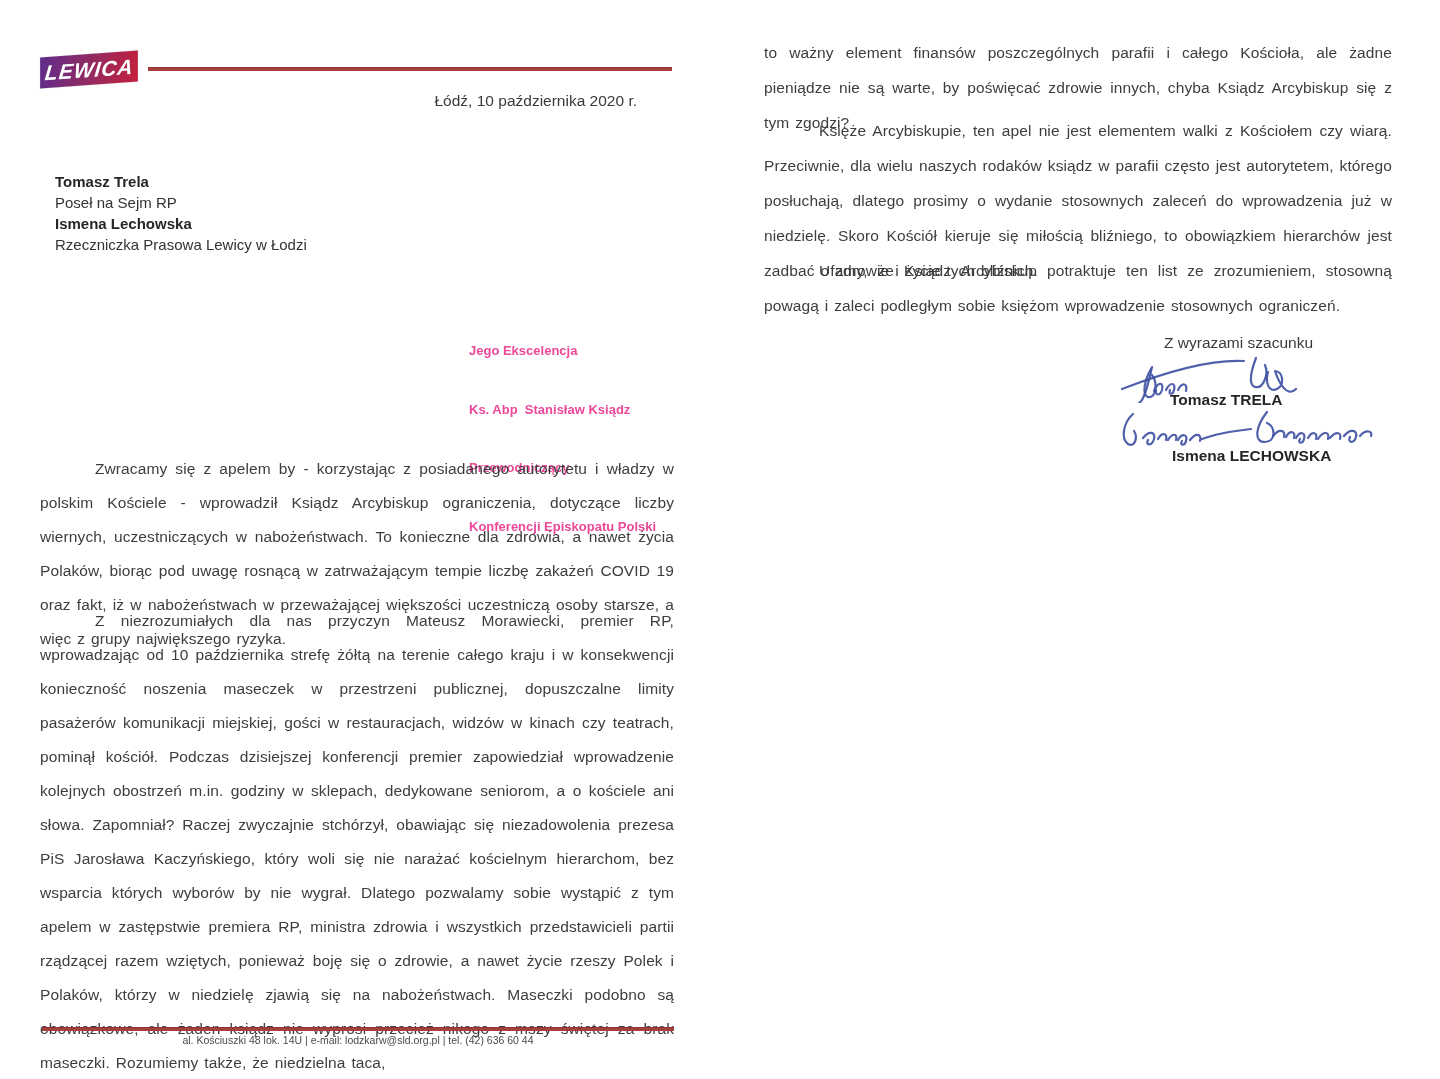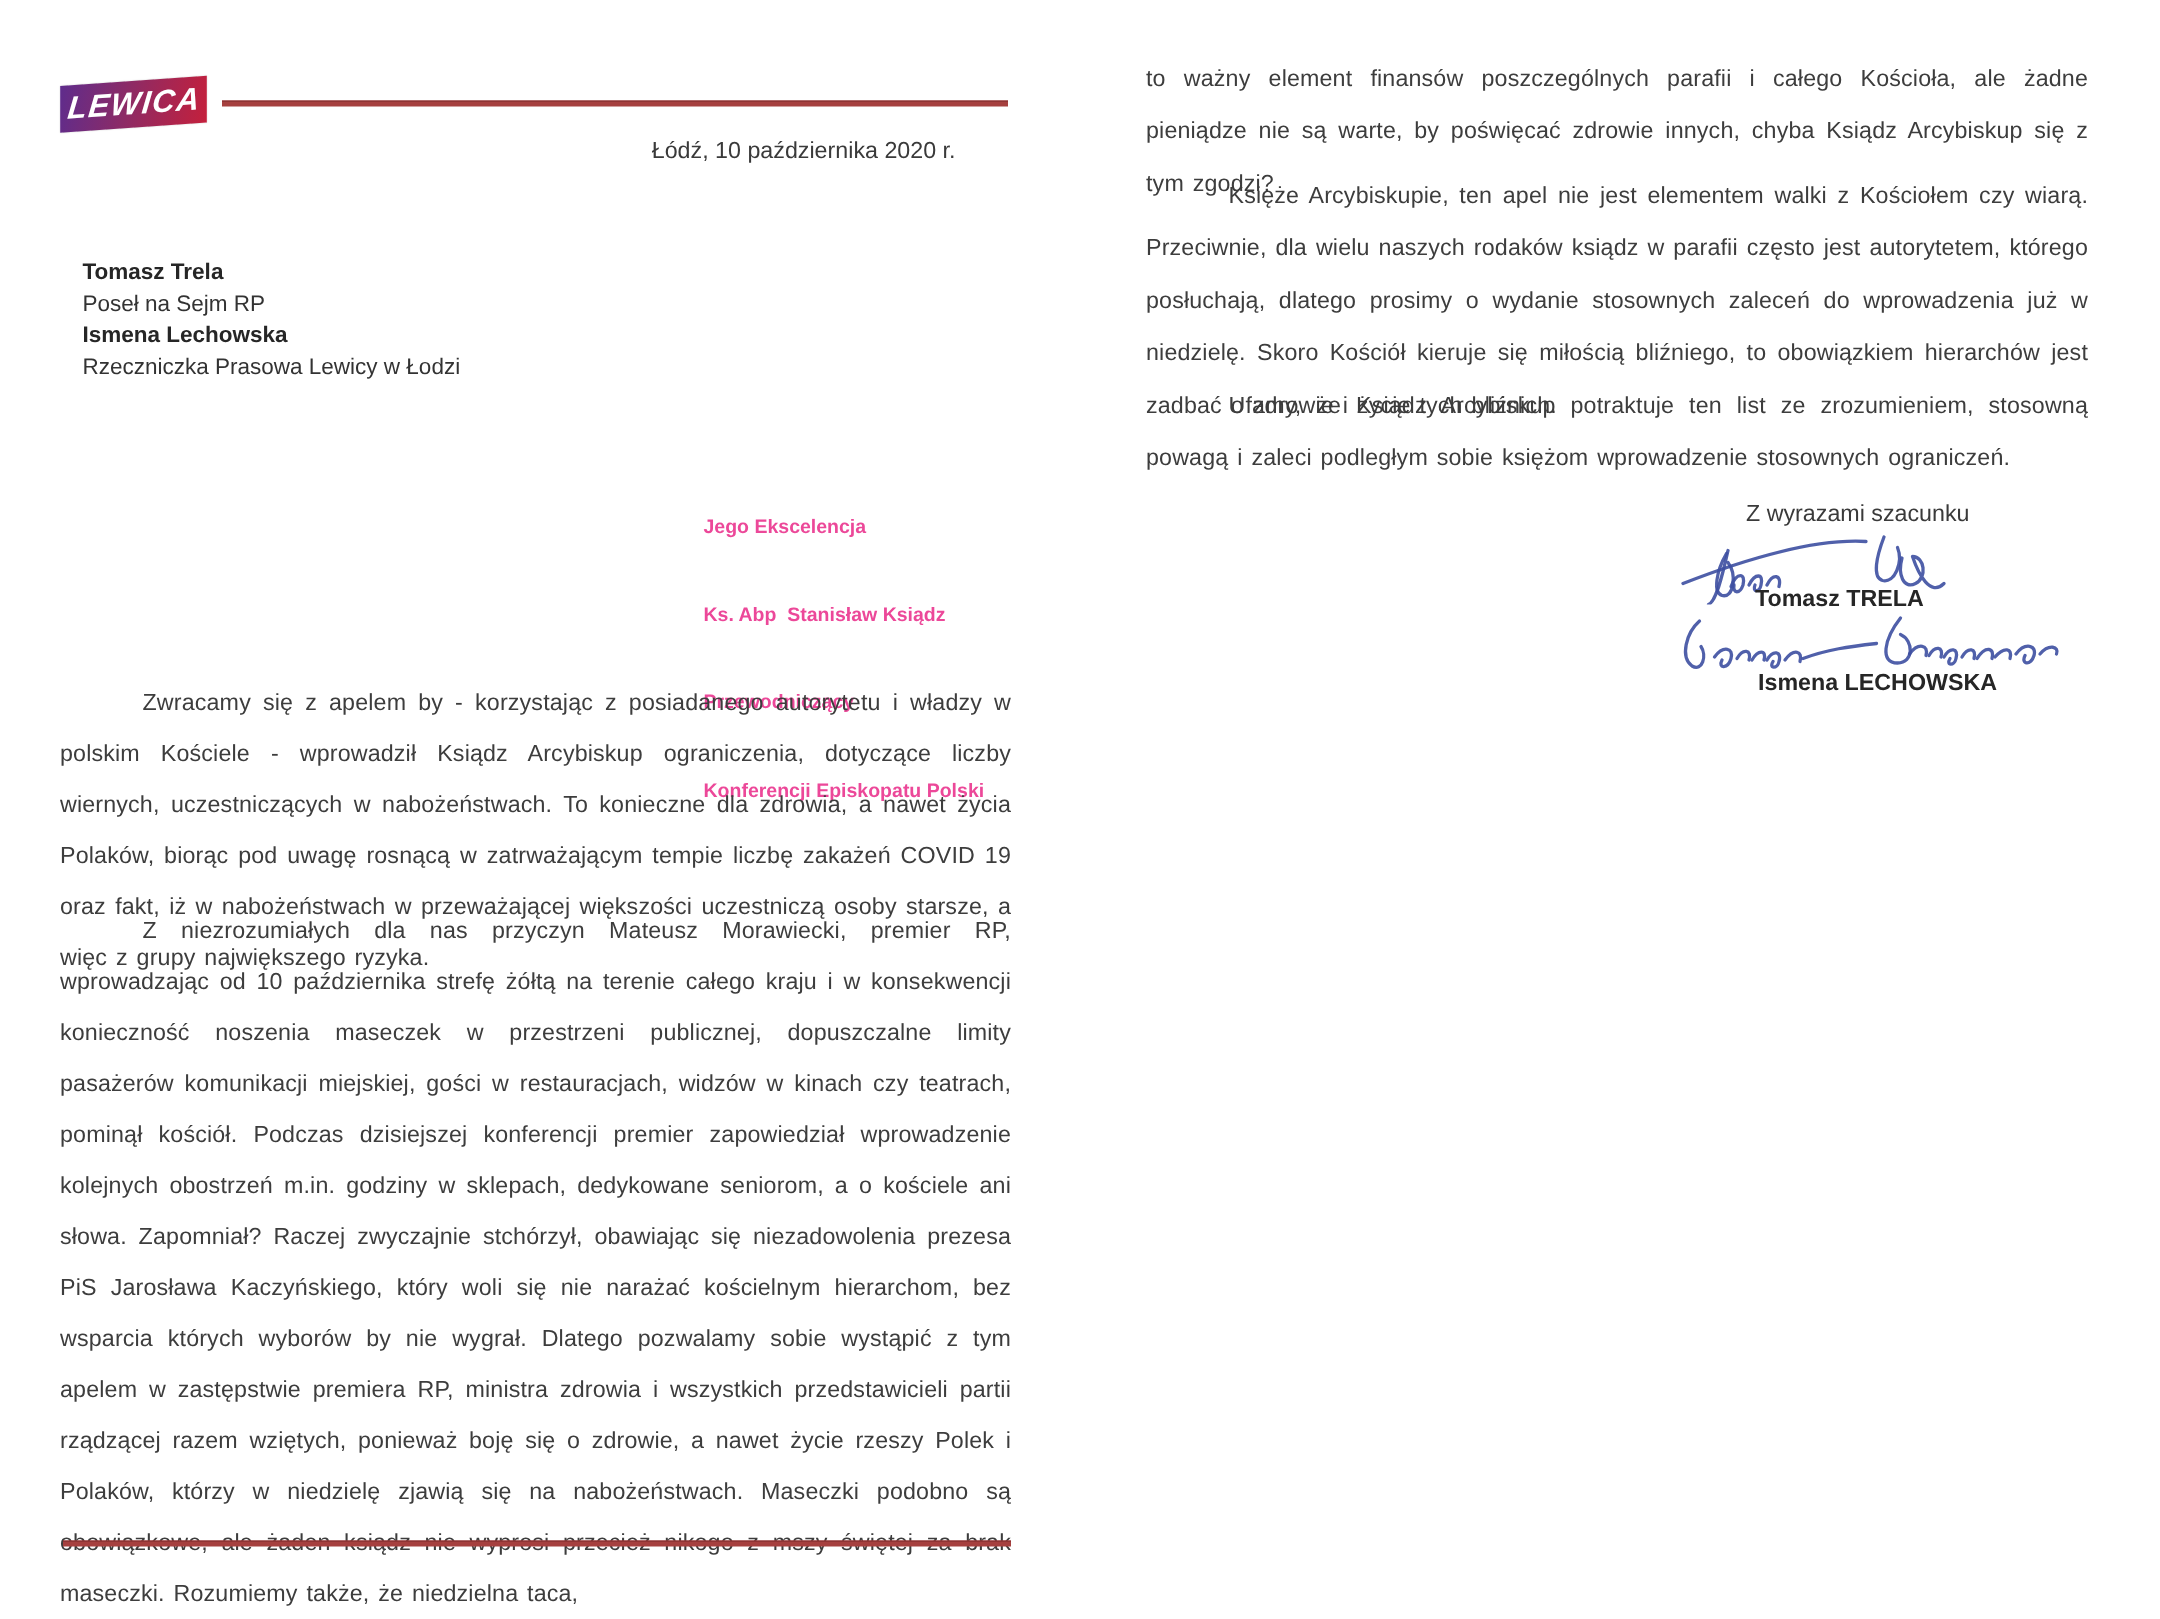--- a/index.html
+++ b/index.html
@@ -60,20 +60,21 @@
     <div>Ks. Abp  Stanisław Ksiądz</div>
     <div>Przewodniczący</div>
     <div>Konferencji Episkopatu Polski</div>
   </div>
 
   <div class="abs para indent pg-left" style="top:452px;">Zwracamy się z apelem by - korzystając z posiadanego autorytetu i władzy w polskim Kościele - wprowadził Ksiądz Arcybiskup ograniczenia, dotyczące liczby wiernych, uczestniczących w nabożeństwach. To konieczne dla zdrowia, a nawet życia Polaków, biorąc pod uwagę rosnącą w zatrważającym tempie liczbę zakażeń COVID 19 oraz fakt, iż w nabożeństwach w przeważającej większości uczestniczą osoby starsze, a więc z grupy największego ryzyka.</div>
   <div class="abs para indent pg-left" style="top:604px;">Z niezrozumiałych dla nas przyczyn Mateusz Morawiecki, premier RP, wprowadzając od 10 października strefę żółtą na terenie całego kraju i w konsekwencji konieczność noszenia maseczek w przestrzeni publicznej, dopuszczalne limity pasażerów komunikacji miejskiej, gości w restauracjach, widzów w kinach czy teatrach, pominął kościół. Podczas dzisiejszej konferencji premier zapowiedział wprowadzenie kolejnych obostrzeń m.in. godziny w sklepach, dedykowane seniorom, a o kościele ani słowa. Zapomniał? Raczej zwyczajnie stchórzył, obawiając się niezadowolenia prezesa PiS Jarosława Kaczyńskiego, który woli się nie narażać kościelnym hierarchom, bez wsparcia których wyborów by nie wygrał. Dlatego pozwalamy sobie wystąpić z tym apelem w zastępstwie premiera RP, ministra zdrowia i wszystkich przedstawicieli partii rządzącej razem wziętych, ponieważ boję się o zdrowie, a nawet życie rzeszy Polek i Polaków, którzy w niedzielę zjawią się na nabożeństwach. Maseczki podobno są obowiązkowe, ale żaden ksiądz nie wyprosi przecież nikogo z mszy świętej za brak maseczki. Rozumiemy także, że niedzielna taca,</div>
 
   <div class="abs rule rule-bottom"></div>
   <div class="abs footer">
+    <div class="f2">al. Kościuszki 48 lok. 14U | e-mail: lodzkarw@sld.org.pl | tel. (42) 636 60 44</div>
   </div>
 
   <div class="abs para pg-right" style="top:35px;">to ważny element finansów poszczególnych parafii i całego Kościoła, ale żadne pieniądze nie są warte, by poświęcać zdrowie innych, chyba Ksiądz Arcybiskup się z tym zgodzi?</div>
   <div class="abs para indent pg-right" style="top:113px;">Księże Arcybiskupie, ten apel nie jest elementem walki z Kościołem czy wiarą. Przeciwnie, dla wielu naszych rodaków ksiądz w parafii często jest autorytetem, którego posłuchają, dlatego prosimy o wydanie stosownych zaleceń do wprowadzenia już w niedzielę. Skoro Kościół kieruje się miłością bliźniego, to obowiązkiem hierarchów jest zadbać o zdrowie i życie tych bliźnich.</div>
   <div class="abs para indent pg-right" style="top:253px;">Ufamy, że Ksiądz Arcybiskup potraktuje ten list ze zrozumieniem, stosowną powagą i zaleci podległym sobie księżom wprowadzenie stosownych ograniczeń.</div>
 
   <div class="abs closing">Z wyrazami szacunku</div>
 
   <svg class="abs sig-svg" style="left:1118px;top:345px;" width="190" height="58" viewBox="0 0 190 58">
     <path d="M4,44 C45,28 92,14 126,16"></path>

